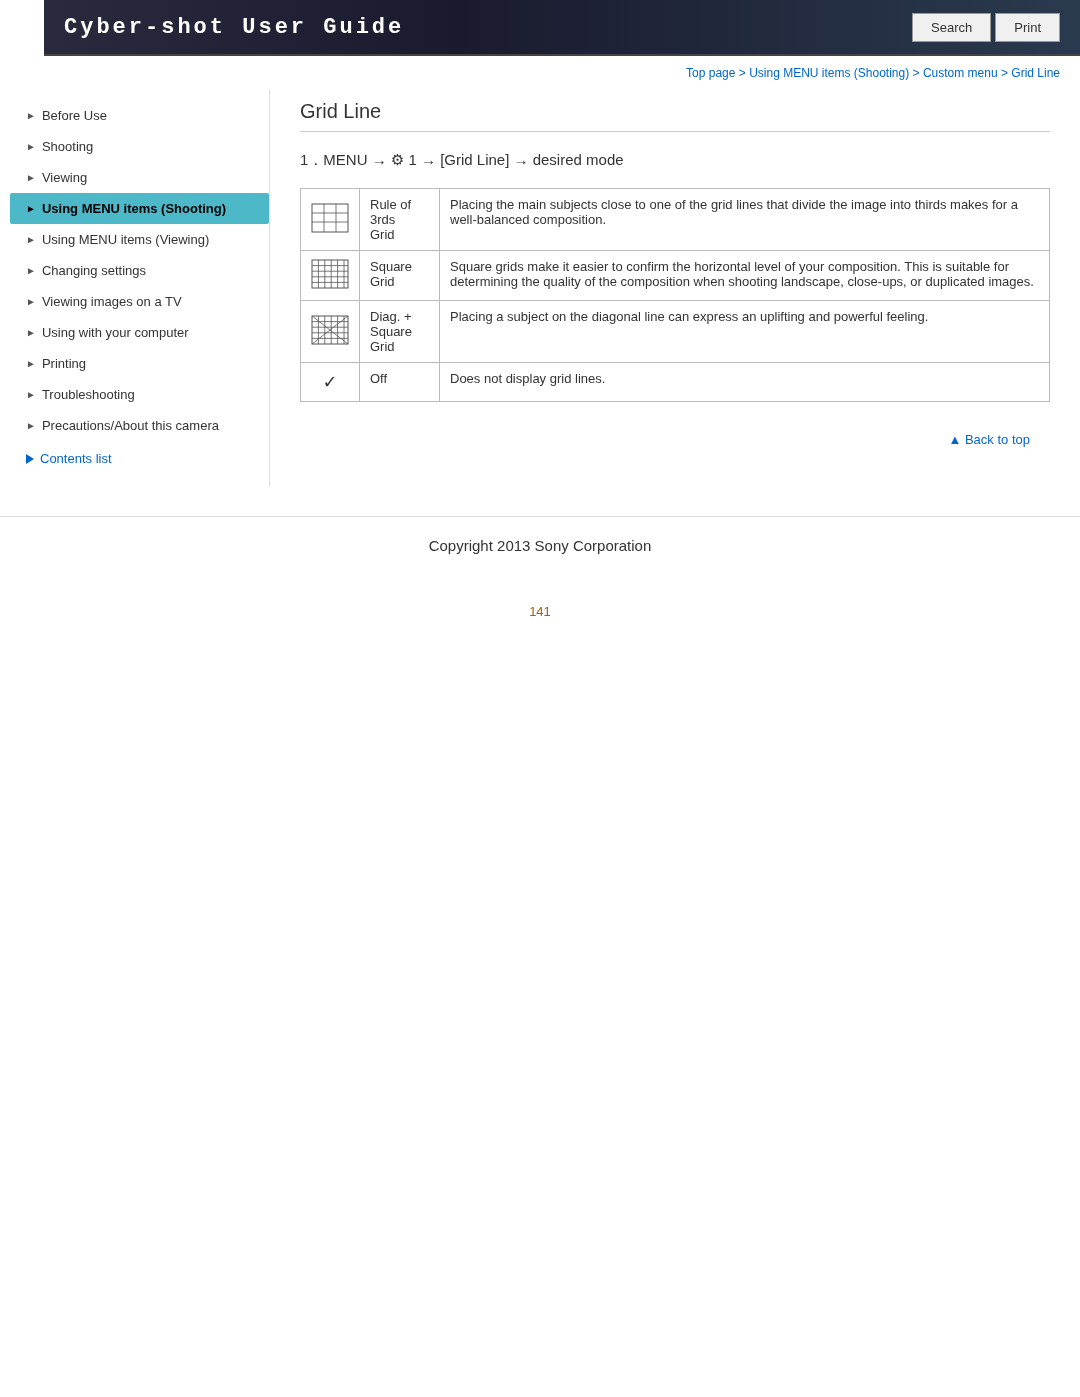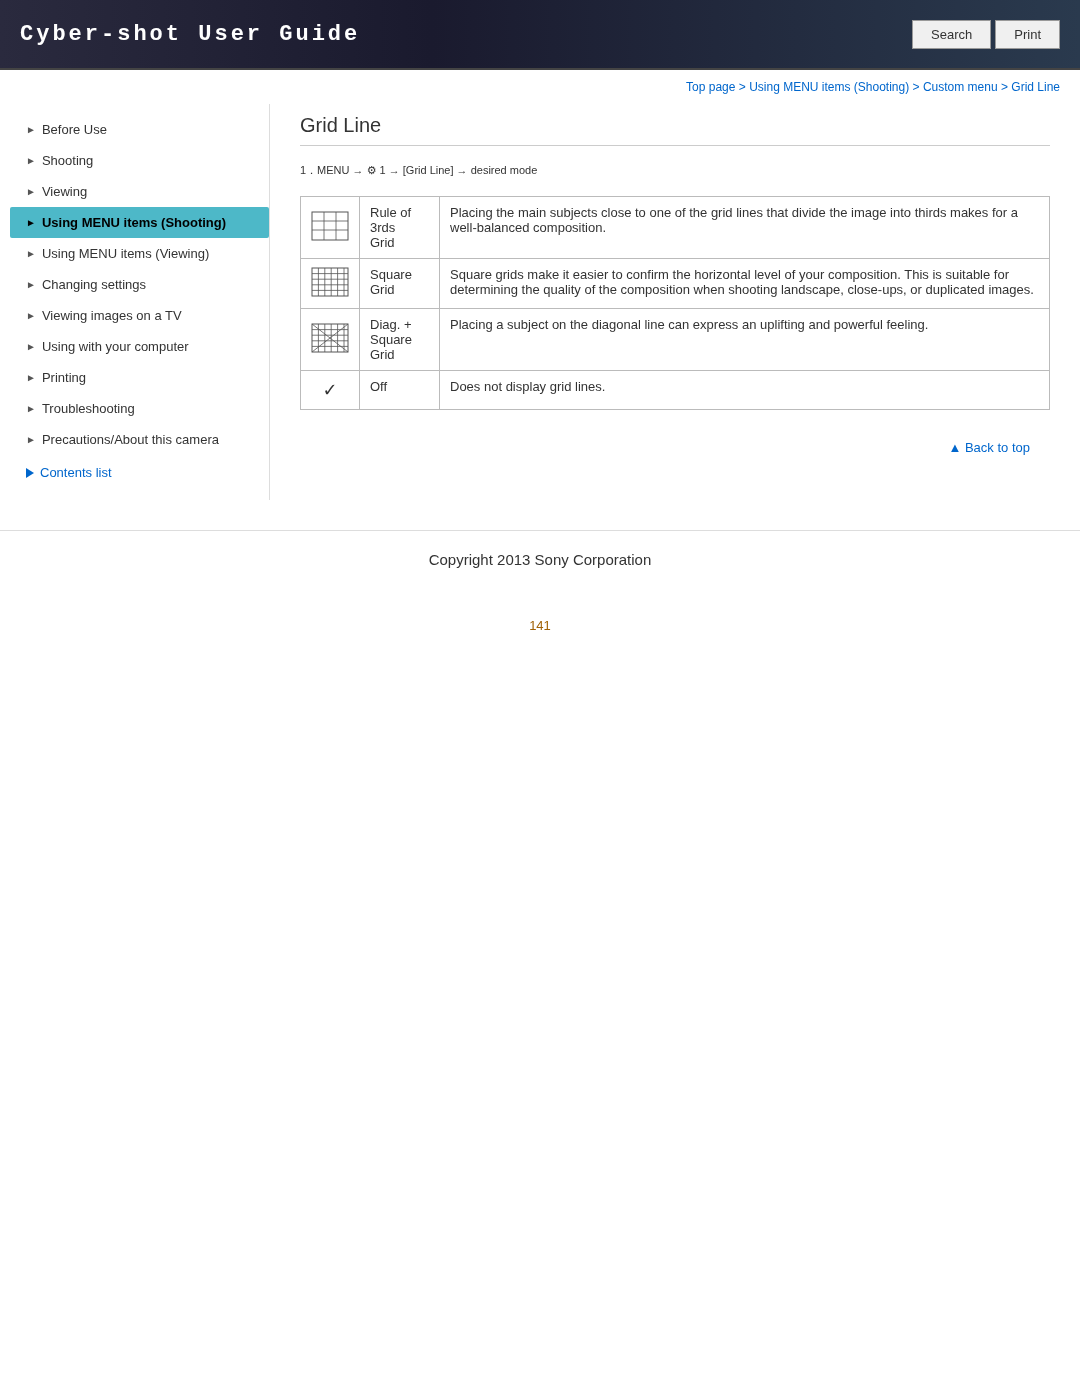--- a/index.html
+++ b/index.html
@@ -13,22 +13,23 @@
     }
 
     
     .header {
       background: #1a1a2e;
       background: linear-gradient(to right, #2a2a3e 0%, #1a1a2e 40%, #2a3a4e 100%);
       display: flex;
       align-items: center;
       justify-content: space-between;
       padding: 4px 20px;
-      height: 70px;
+      height: 56px;
       border-bottom: 2px solid #444;
+      margin-left: 44px;
     }
     .header-title {
       font-family: 'Courier New', monospace;
       font-size: 22px;
       color: #fff;
       letter-spacing: 3px;
       font-weight: bold;
     }
     .header-buttons {
       display: flex;
@@ -121,21 +122,21 @@
     }
 
     .description {
       margin-bottom: 14px;
       font-size: 13px;
       line-height: 1.5;
     }
 
     .instruction {
       margin-bottom: 16px;
-      font-size: 11px;
+      font-size: 15px;
       line-height: 1.6;
     }
 
     
     .grid-table {
       border-collapse: collapse;
       width: 100%;
       margin-bottom: 20px;
       font-size: 13px;
     }

